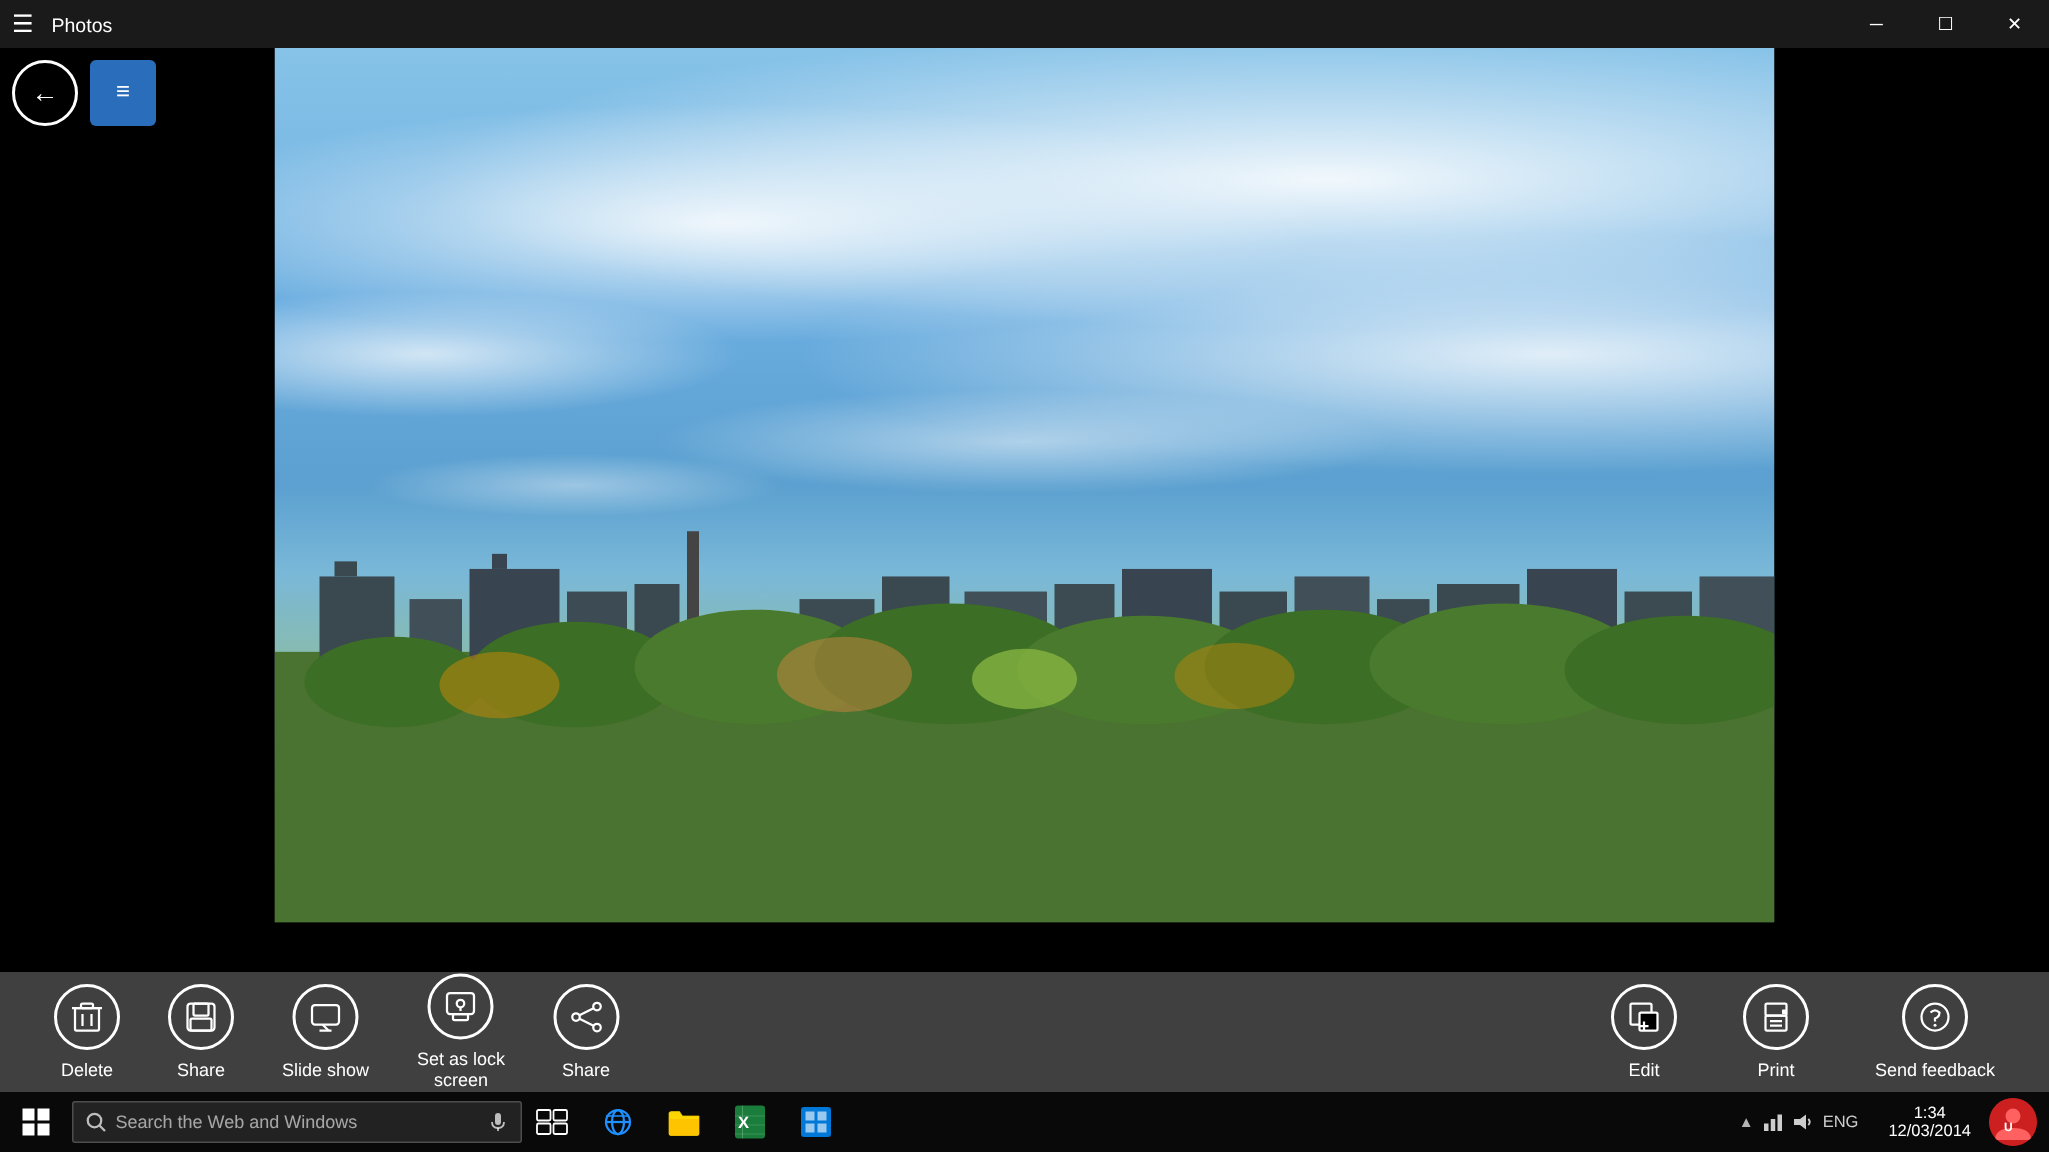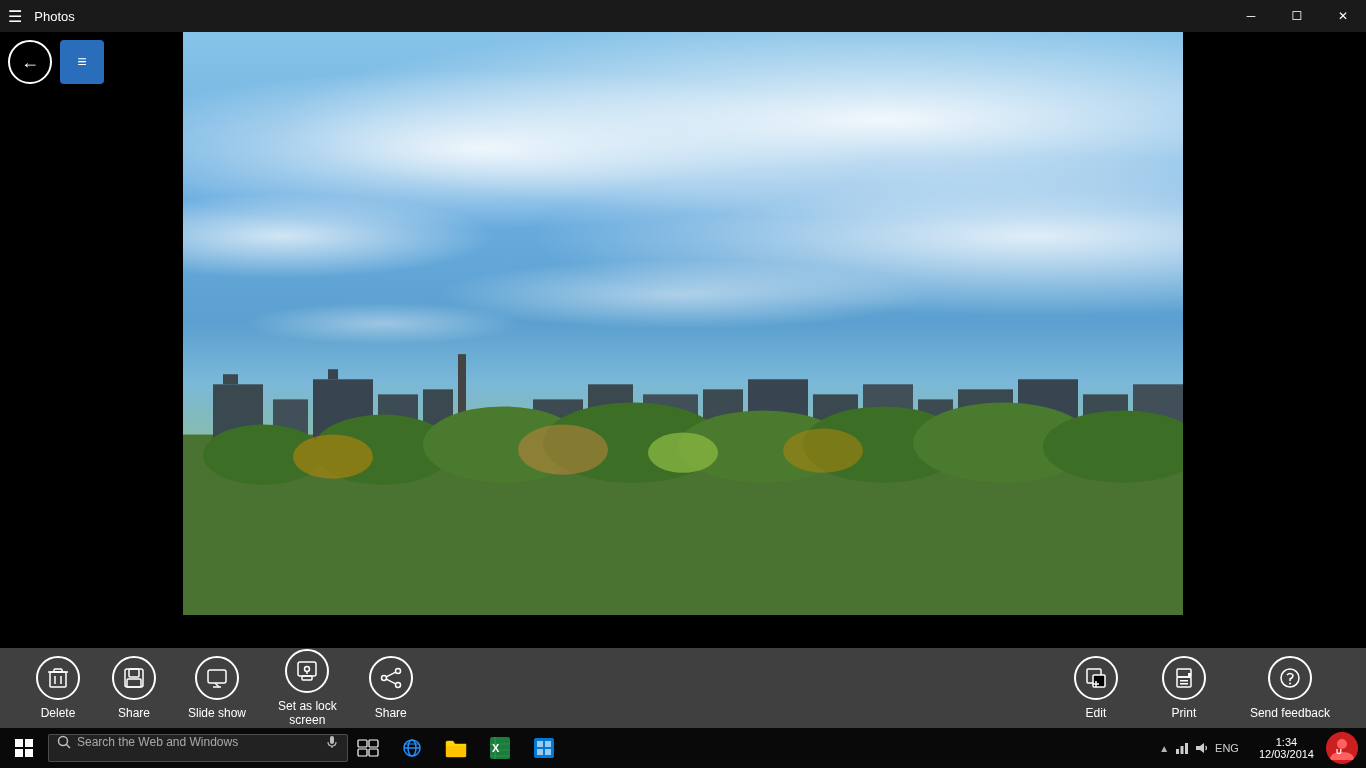--- a/index.html
+++ b/index.html
@@ -183,21 +183,21 @@
       display: grid;
       grid-template-columns: 1fr 1fr;
       gap: 2px;
     }
     .start-icon span {
       background: #fff;
       display: block;
     }
     .taskbar-search {
       display: flex;
-      align-items: flex-start;
+      align-items: center;
       background: rgba(255,255,255,0.1);
       border: 1px solid rgba(255,255,255,0.2);
       border-radius: 2px;
       height: 28px;
       width: 300px;
       padding: 0 8px;
       gap: 6px;
       cursor: text;
     }
     .taskbar-search input {

